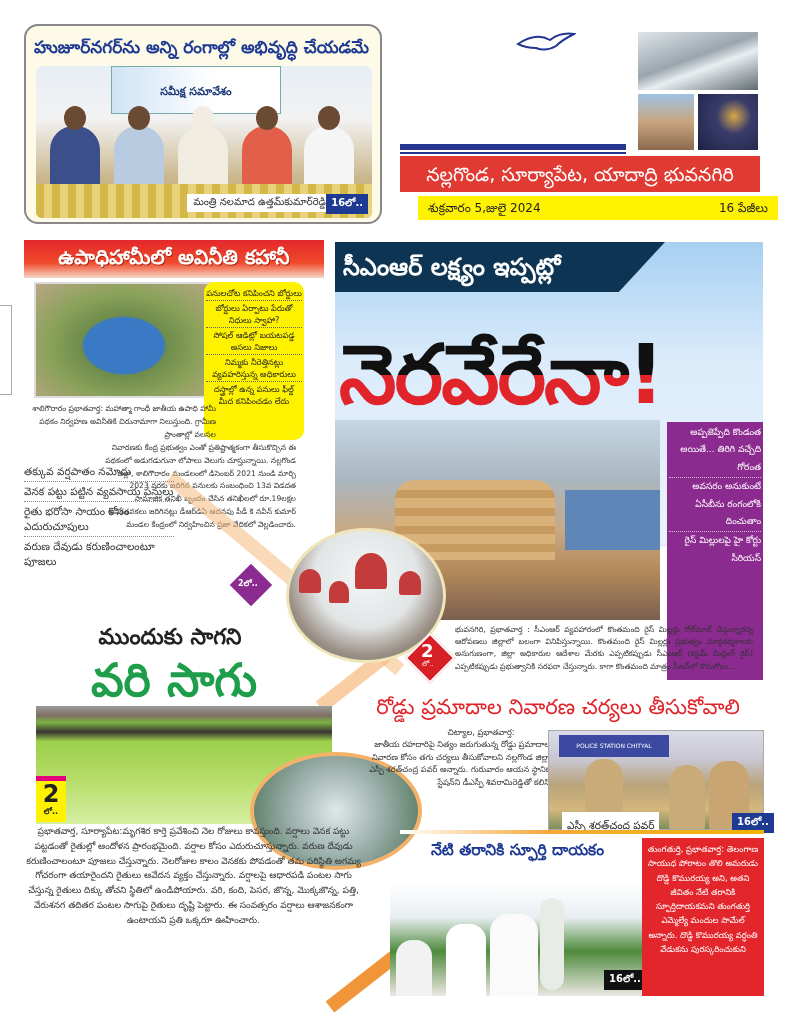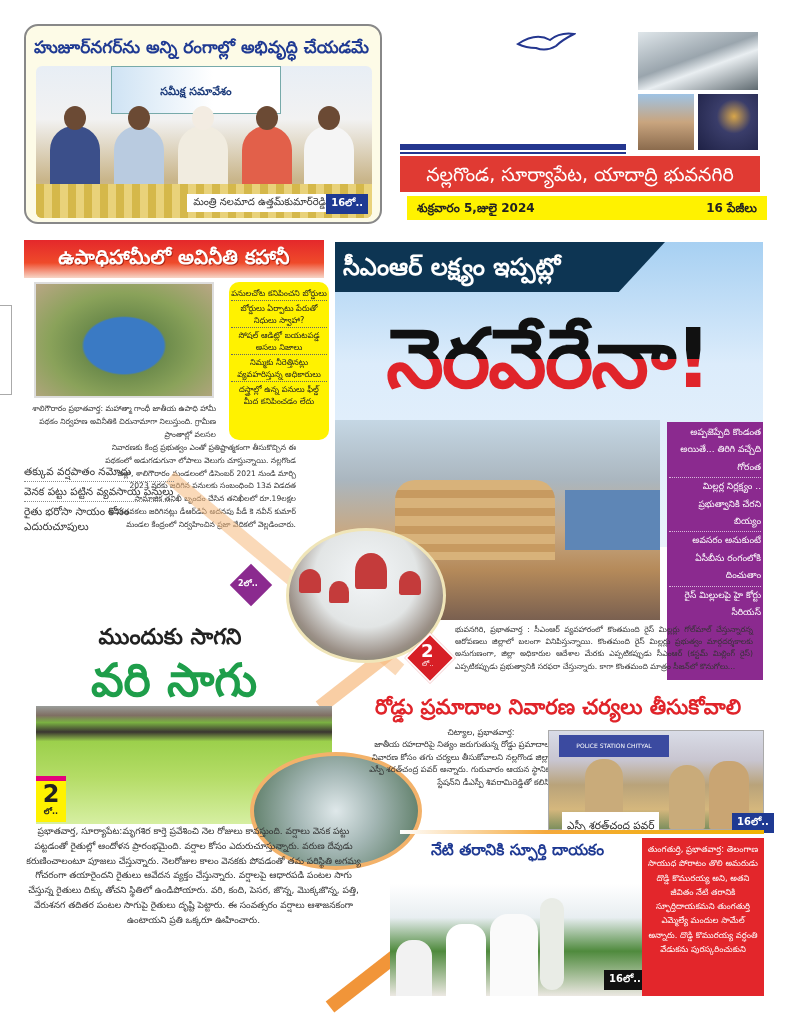--- a/index.html
+++ b/index.html
@@ -23,27 +23,27 @@
   #masthead{left:398px;top:26px;width:366px;height:196px}
   .mh-red-top{position:absolute;left:2px;top:2px;width:134px;height:28px;background:#e03a33;color:#fff;font-size:18px;line-height:28px;padding-left:6px}
   .mh-bird{position:absolute;left:118px;top:4px;width:60px;height:24px}
   .mh-title{position:absolute;left:2px;top:20px;width:226px;height:98px;color:#24368f;font-weight:bold;font-size:92px;line-height:98px;letter-spacing:-4px;font-family:"DejaVu Sans",sans-serif}
   .mh-underline{position:absolute;left:2px;top:118px;width:226px;height:6px;background:#24368f}
   .mh-underline2{position:absolute;left:2px;top:126px;width:226px;height:2px;background:#24368f}
   .mh-img1{position:absolute;left:240px;top:6px;width:120px;height:58px;background:linear-gradient(160deg,#dfe6ea 0%,#9aa5ad 45%,#e9eef1 60%,#5f6a70 100%)}
   .mh-img2{position:absolute;left:240px;top:68px;width:56px;height:56px;background:linear-gradient(180deg,#9fc3e4 0%,#c9a57f 50%,#8b6b4d 100%)}
   .mh-img3{position:absolute;left:300px;top:68px;width:60px;height:56px;background:radial-gradient(circle at 60% 40%,#d8a64a 0,#3a3d6a 35%,#1e2145 100%)}
   .mh-red-band{position:absolute;left:2px;top:130px;width:360px;height:36px;background:#e03a33;color:#fff;font-size:19px;line-height:36px;text-align:center;white-space:nowrap}
-  .mh-yellow{position:absolute;left:9px;top:170px;width:360px;height:24px;background:#fff200;font-size:12px;font-weight:bold;line-height:24px;padding:0 10px;display:flex;justify-content:space-between}
+  .mh-yellow{position:absolute;left:20px;top:170px;width:360px;height:24px;background:#fff200;font-size:12px;font-weight:normal;line-height:24px;padding:0 10px;display:flex;justify-content:space-between}
 
   
   #upadhi{left:24px;top:240px;width:300px;height:160px}
   .up-head{position:absolute;left:0;top:0;width:300px;height:38px;background:linear-gradient(180deg,#e4282b 0%,#ef4a2a 60%,#f7d6c7 100%);color:#fff;font-weight:bold;font-size:20px;line-height:34px;text-align:center;text-shadow:1px 1px 0 #a21}
   .up-photo{position:absolute;left:10px;top:42px;width:180px;height:116px;background:radial-gradient(ellipse at 50% 55%,#3a7ac4 0 32%,#6e8c4c 34%,#8aa25a 60%,#b9a685 100%);border:2px solid #ddd}
-  .up-yellow{position:absolute;left:205px;top:42px;width:100px;height:158px;background:#fff200;border-radius:10px;padding:4px 2px;font-size:8.2px;text-align:center;line-height:12px;color:#222}
+  .up-yellow{position:absolute;left:180px;top:42px;width:100px;height:158px;background:#fff200;border-radius:10px;padding:4px 2px;font-size:8.2px;text-align:center;line-height:12px;color:#222}
   .up-yellow .it{border-bottom:1px dotted #666;padding:1px 0}
   .up-yellow .it:last-child{border:none}
   .up-body{position:absolute;font-size:7.6px;line-height:12.8px;color:#333;text-align:right}
 
   
   #left-strip{left:0;top:305px;width:12px;height:90px;border:1px solid #aaa;border-left:none}
 
   
   #left-list{left:24px;top:462px;width:150px;font-size:10.5px;line-height:15px;color:#333}
   #left-list .li{border-bottom:1px dotted #888;padding:2px 0}
@@ -57,35 +57,35 @@
   .paddy{left:36px;top:706px;width:296px;height:118px;background:linear-gradient(180deg,#9a9d9a 0%,#7f6f63 8%,#7ab142 14%,#3a3531 22%,#9cd04c 30%,#b4dc66 60%,#d6efa2 100%)}
   .badge2{position:absolute;background:#fff200;color:#222;font-weight:bold;text-align:center}
 
   .rain{left:250px;top:752px;width:172px;height:118px;border-radius:50%;background:radial-gradient(circle at 50% 50%,#dfe8ea 0%,#a4b7b5 40%,#4d7055 100%);border:4px solid #f3b26a}
 
   #vari-body{left:26px;top:824px;width:335px;font-size:9px;line-height:14.8px;text-align:center;color:#333}
 
   
   #cmr{left:335px;top:242px;width:428px;height:305px;background:linear-gradient(180deg,#a7d0f2 0%,#dcecfb 40%,#eaf3fc 100%)}
   .cmr-kicker{position:absolute;left:0;top:0;width:330px;height:50px;background:#0d3553;clip-path:polygon(0 0,100% 0,86% 100%,0 100%);color:#fff;font-size:24px;font-weight:bold;line-height:50px;padding-left:8px}
-  .cmr-title{position:absolute;left:4px;top:62px;width:418px;height:110px;font-size:82px;font-weight:bold;line-height:110px;text-align:center;letter-spacing:-2px;background:linear-gradient(180deg,#111 0%,#111 50%,#e0242a 50%,#e0242a 100%);-webkit-background-clip:text;background-clip:text;color:transparent}
+  .cmr-title{position:absolute;left:4px;top:78px;width:418px;height:110px;font-size:82px;font-weight:bold;line-height:110px;letter-spacing:-2px;background:linear-gradient(180deg,#111 0%,#111 50%,#e0242a 50%,#e0242a 100%);-webkit-background-clip:text;background-clip:text;color:transparent}
   .cmr-photo{position:absolute;left:0;top:178px;width:325px;height:200px;background:linear-gradient(180deg,#c5d7e4 0%,#aab6bf 30%,#c7a985 55%,#b58a5a 75%,#7a6050 100%)}
   .cmr-sidebar{position:absolute;left:332px;top:180px;width:96px;height:258px;background:#8b2a8f;color:#fff;font-size:9px;line-height:17.4px;text-align:right;padding:2px 2px}
   .cmr-sidebar .g{border-bottom:1px dotted #d8b7da;padding-bottom:1px}
   .cmr-sidebar .g:last-child{border:none}
   .cmr-body{position:absolute;left:120px;top:382px;width:298px;font-size:7.7px;line-height:12.2px;color:#333;text-align:justify}
 
   .court{left:286px;top:528px;width:160px;height:135px;border-radius:50%;border:3px solid #f0e5b8;background:radial-gradient(circle at 50% 35%,#f3f6f8 0%,#e2e5e5 45%,#9a8f86 70%,#4f6b3e 100%);overflow:hidden}
   .dome{position:absolute;border-radius:50% 50% 10% 10%;background:#c43b3b}
   .badge2-red{position:absolute;width:44px;height:44px;background:#d71f26;transform:rotate(45deg);border:2px solid #fff}
   .badge2-purple{position:absolute;width:30px;height:30px;background:#8b2a8f;transform:rotate(-45deg)}
 
   
   #road{left:352px;top:692px;width:412px;height:140px}
-  .road-head{position:absolute;left:0;top:0;width:412px;font-size:21px;font-weight:bold;color:#e0242a;text-align:center;line-height:30px;white-space:nowrap}
+  .road-head{position:absolute;left:0;top:0;width:412px;font-size:21px;font-weight:normal;color:#e0242a;text-align:center;line-height:30px;white-space:nowrap}
   .road-body{position:absolute;left:10px;top:34px;width:188px;font-size:8.2px;line-height:12.4px;text-align:right;color:#333}
   .road-photo{position:absolute;left:196px;top:38px;width:216px;height:100px;background:linear-gradient(180deg,#d9dce7 0%,#c8c5d0 30%,#b9a37a 55%,#d5b77d 80%,#7d8f5d 100%);border:1px solid #aaa}
   .road-cap{position:absolute;left:210px;top:120px;background:#fff;font-size:10.5px;padding:7px 5px;color:#222}
   .accent-bar{left:400px;top:830px;width:364px;height:4px;background:linear-gradient(90deg,#fff,#f5a93b 40%,#f0b400)}
 
   
   #doddi{left:390px;top:836px;width:255px;height:160px}
   .doddi-head{position:absolute;left:0;top:4px;width:255px;text-align:center;font-size:15.5px;line-height:20px;font-weight:bold;color:#1f3a93}
   .doddi-photo{position:absolute;left:0;top:48px;width:255px;height:112px;background:linear-gradient(180deg,#fff 0%,#e8eef1 30%,#4f8a3d 60%,#ece8e2 100%)}
 
@@ -151,20 +151,21 @@
 <div class="abs up-body" style="left:100px;top:442px;width:196px">నివారణకు కేంద్ర ప్రభుత్వం ఎంతో ప్రతిష్టాత్మకంగా తీసుకొచ్చిన ఈ పథకంలో అడుగడుగునా లోపాలు వెలుగు చూస్తున్నాయి. నల్లగొండ జిల్లా, శాలిగౌరారం మండలంలో డిసెంబర్ 2021 నుండి మార్చి 2023 వరకు జరిగిన పనులకు సంబంధించి 13వ విడదత సామాజిక తనిఖీ బృందం చేసిన తనిఖీలలో రూ.19లక్షల అవకతవకలు జరిగినట్లు డీఆర్‌డిఏ అదనపు పీడీ కె నవీన్ కుమార్ మండల కేంద్రంలో నిర్వహించిన ప్రజా వేదికలో వెల్లడించారు.</div>
 
 <div class="orange-diag" style="left:170px;top:470px;width:300px;transform:rotate(40deg);opacity:.55"></div>
 <div class="orange-diag" style="left:320px;top:700px;width:120px;transform:rotate(-38deg);opacity:.7"></div>
 <div class="orange-diag" style="left:330px;top:1000px;width:130px;transform:rotate(-38deg);opacity:.9;background:#f08a24"></div>
 
 <div id="left-list" class="abs">
   <div class="li">తక్కువ వర్షపాతం నమోదు</div>
   <div class="li">వెనక పట్టు పట్టిన వ్యవసాయ పనులు</div>
   <div class="li">రైతు భరోసా సాయం కోసం ఎదురుచూపులు</div>
+  <div class="li">వరుణ దేవుడు కరుణించాలంటూ పూజలు</div>
 </div>
 
 <div class="abs" style="left:236px;top:570px;width:30px;height:30px">
   <div class="badge2-purple" style="left:0;top:0"></div>
   <div class="abs" style="left:2px;top:9px;font-size:8px;color:#fff;font-weight:bold">2లో..</div>
 </div>
 
 <div id="vari" class="abs">
   <div class="vari-sub">ముందుకు సాగని</div>
   <div class="vari-title">వరి సాగు</div>
@@ -179,21 +180,20 @@
 
 <div id="cmr" class="abs">
   <div class="cmr-kicker">సీఎంఆర్ లక్ష్యం ఇప్పట్లో</div>
   <div class="cmr-title">నెరవేరేనా!</div>
   <div class="cmr-photo">
     <div style="position:absolute;left:60px;top:60px;width:160px;height:80px;background:repeating-linear-gradient(180deg,#d8b27a 0 10px,#c79a60 10px 18px);border-radius:20px 20px 0 0"></div>
     <div style="position:absolute;left:230px;top:70px;width:95px;height:60px;background:#5e86b6"></div>
   </div>
   <div class="cmr-sidebar">
     <div class="g">అప్పజెప్పేది కొండంత అయితే... తిరిగి వచ్చేది గోరంత</div>
-    <div class="g">మిల్లర్ల నిర్లక్ష్యం .. ప్రభుత్వానికి చేరని బియ్యం</div>
     <div class="g">అవసరం అనుకుంటే ఏసీబీను రంగంలోకి దించుతాం</div>
     <div class="g">రైస్ మిల్లులపై హై కోర్టు సీరియస్</div>
   </div>
   <div class="cmr-body">భువనగిరి, ప్రభాతవార్త : సీఎంఆర్ వ్యవహారంలో కొంతమంది రైస్ మిల్లర్లు గోల్‌మాల్ చేస్తున్నారన్న ఆరోపణలు జిల్లాలో బలంగా వినిపిస్తున్నాయి. కొంతమంది రైస్ మిల్లర్లు ప్రభుత్వం మార్గదర్శకాలకు అనుగుణంగా, జిల్లా అధికారుల ఆదేశాల మేరకు ఎప్పటికప్పుడు సీఎంఆర్ (కస్టమ్ మిల్లింగ్ రైస్) ఎప్పటికప్పుడు ప్రభుత్వానికి సరఫరా చేస్తున్నారు. కాగా కొంతమంది మాత్రం సీజన్‌లో కొనుగోలు...</div>
 </div>
 
 <div class="abs court">
   <div class="dome" style="left:66px;top:22px;width:32px;height:36px"></div>
   <div class="dome" style="left:10px;top:38px;width:22px;height:24px"></div>
   <div class="dome" style="left:40px;top:50px;width:20px;height:22px"></div>

